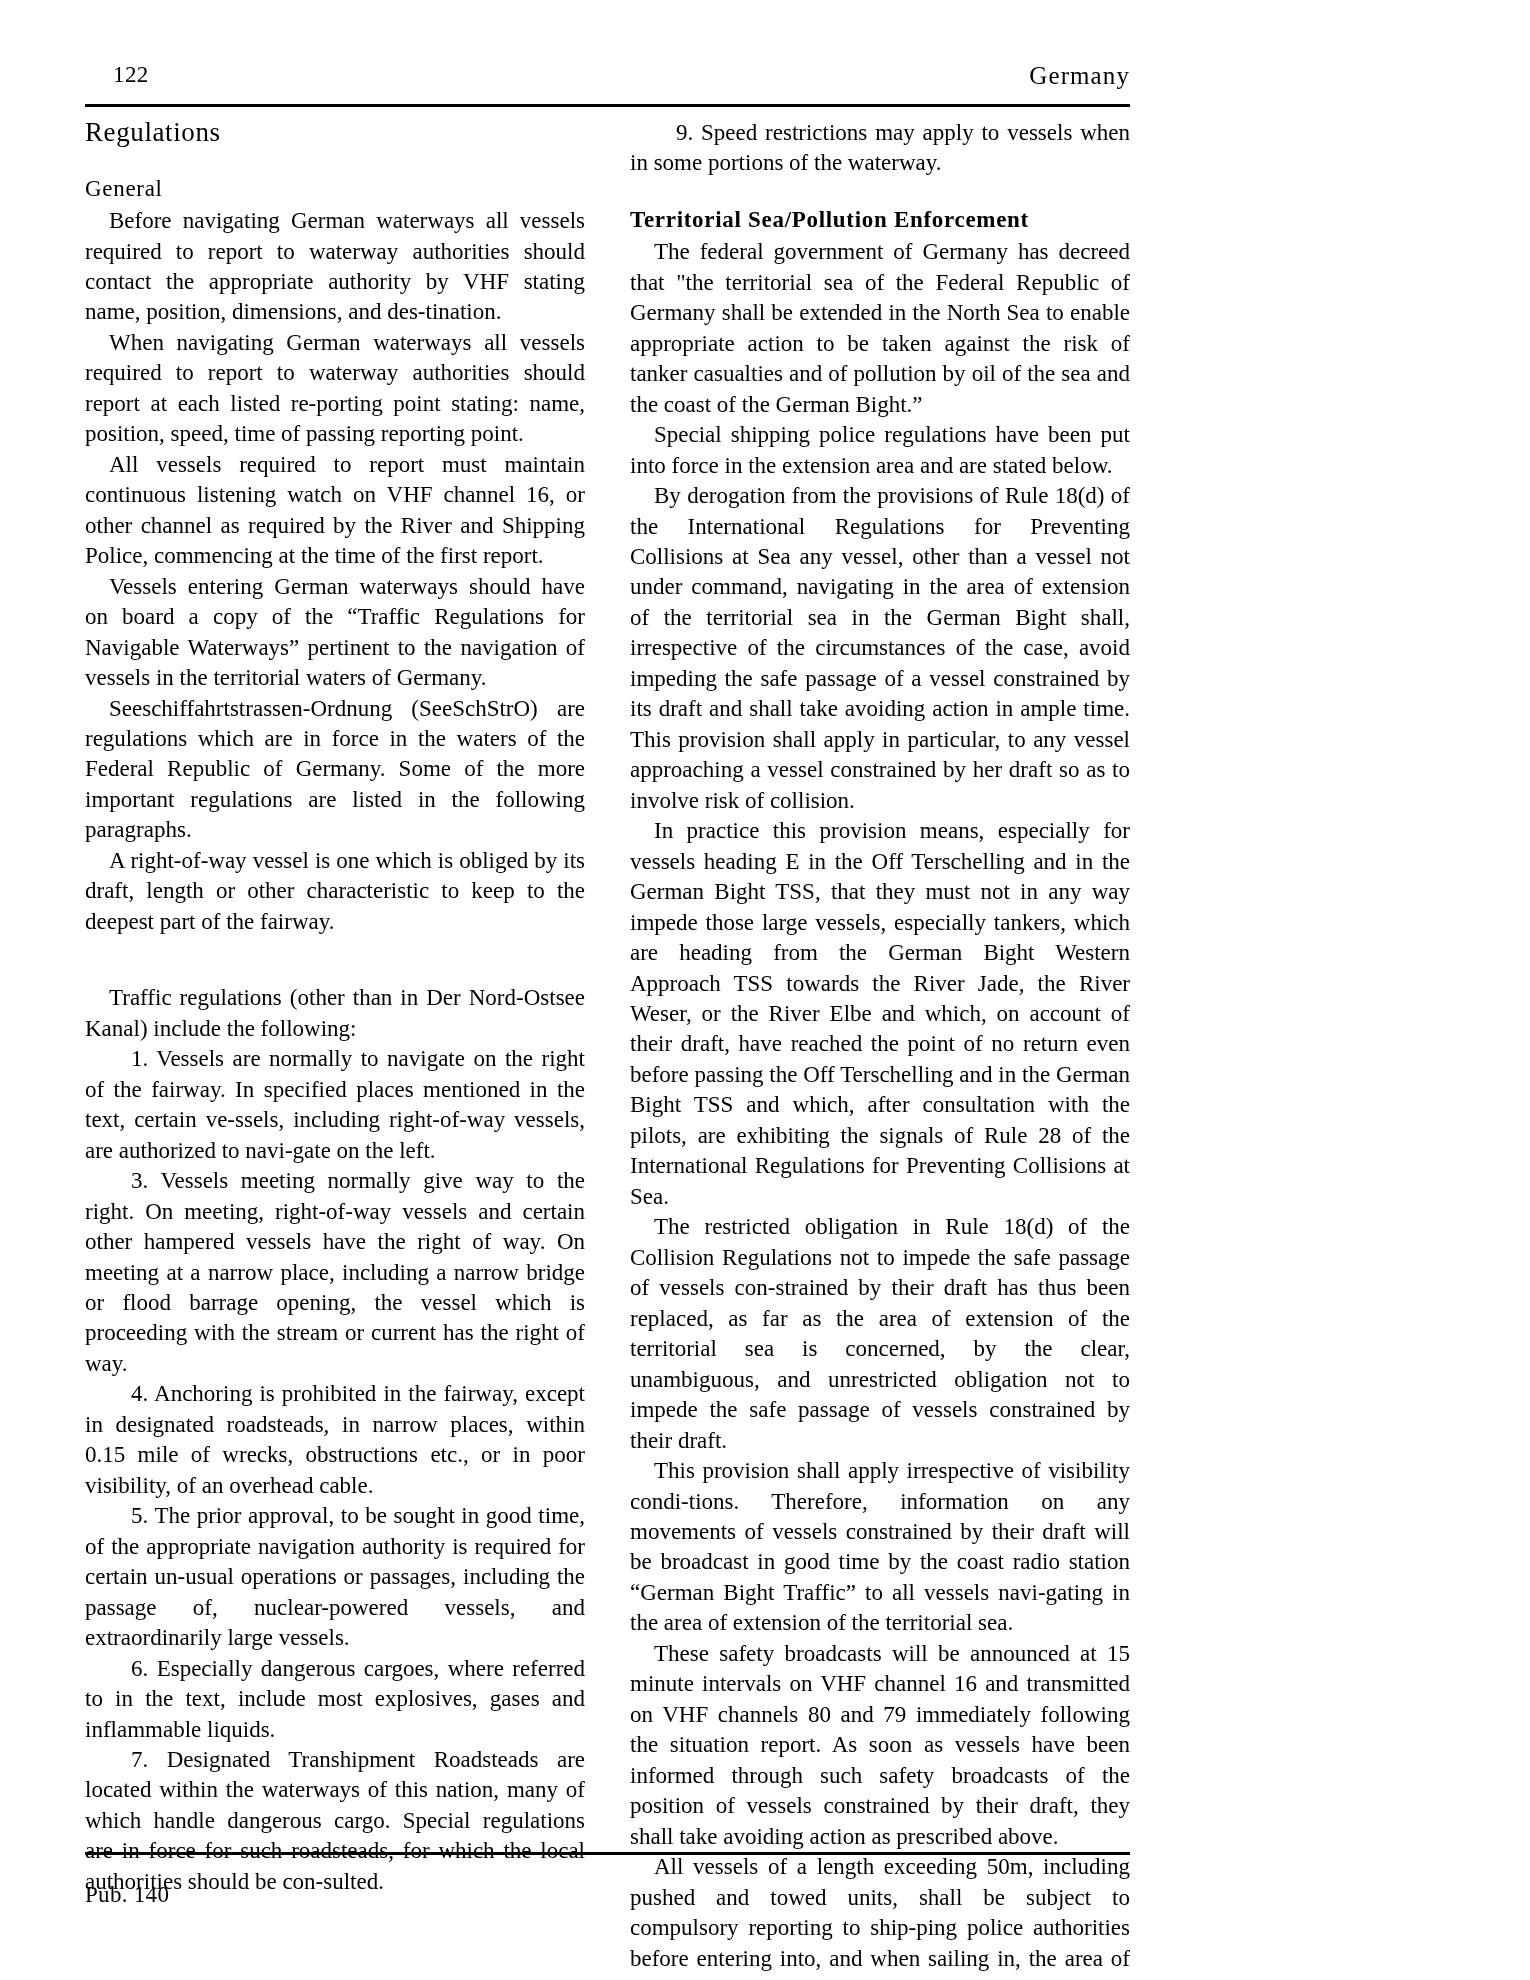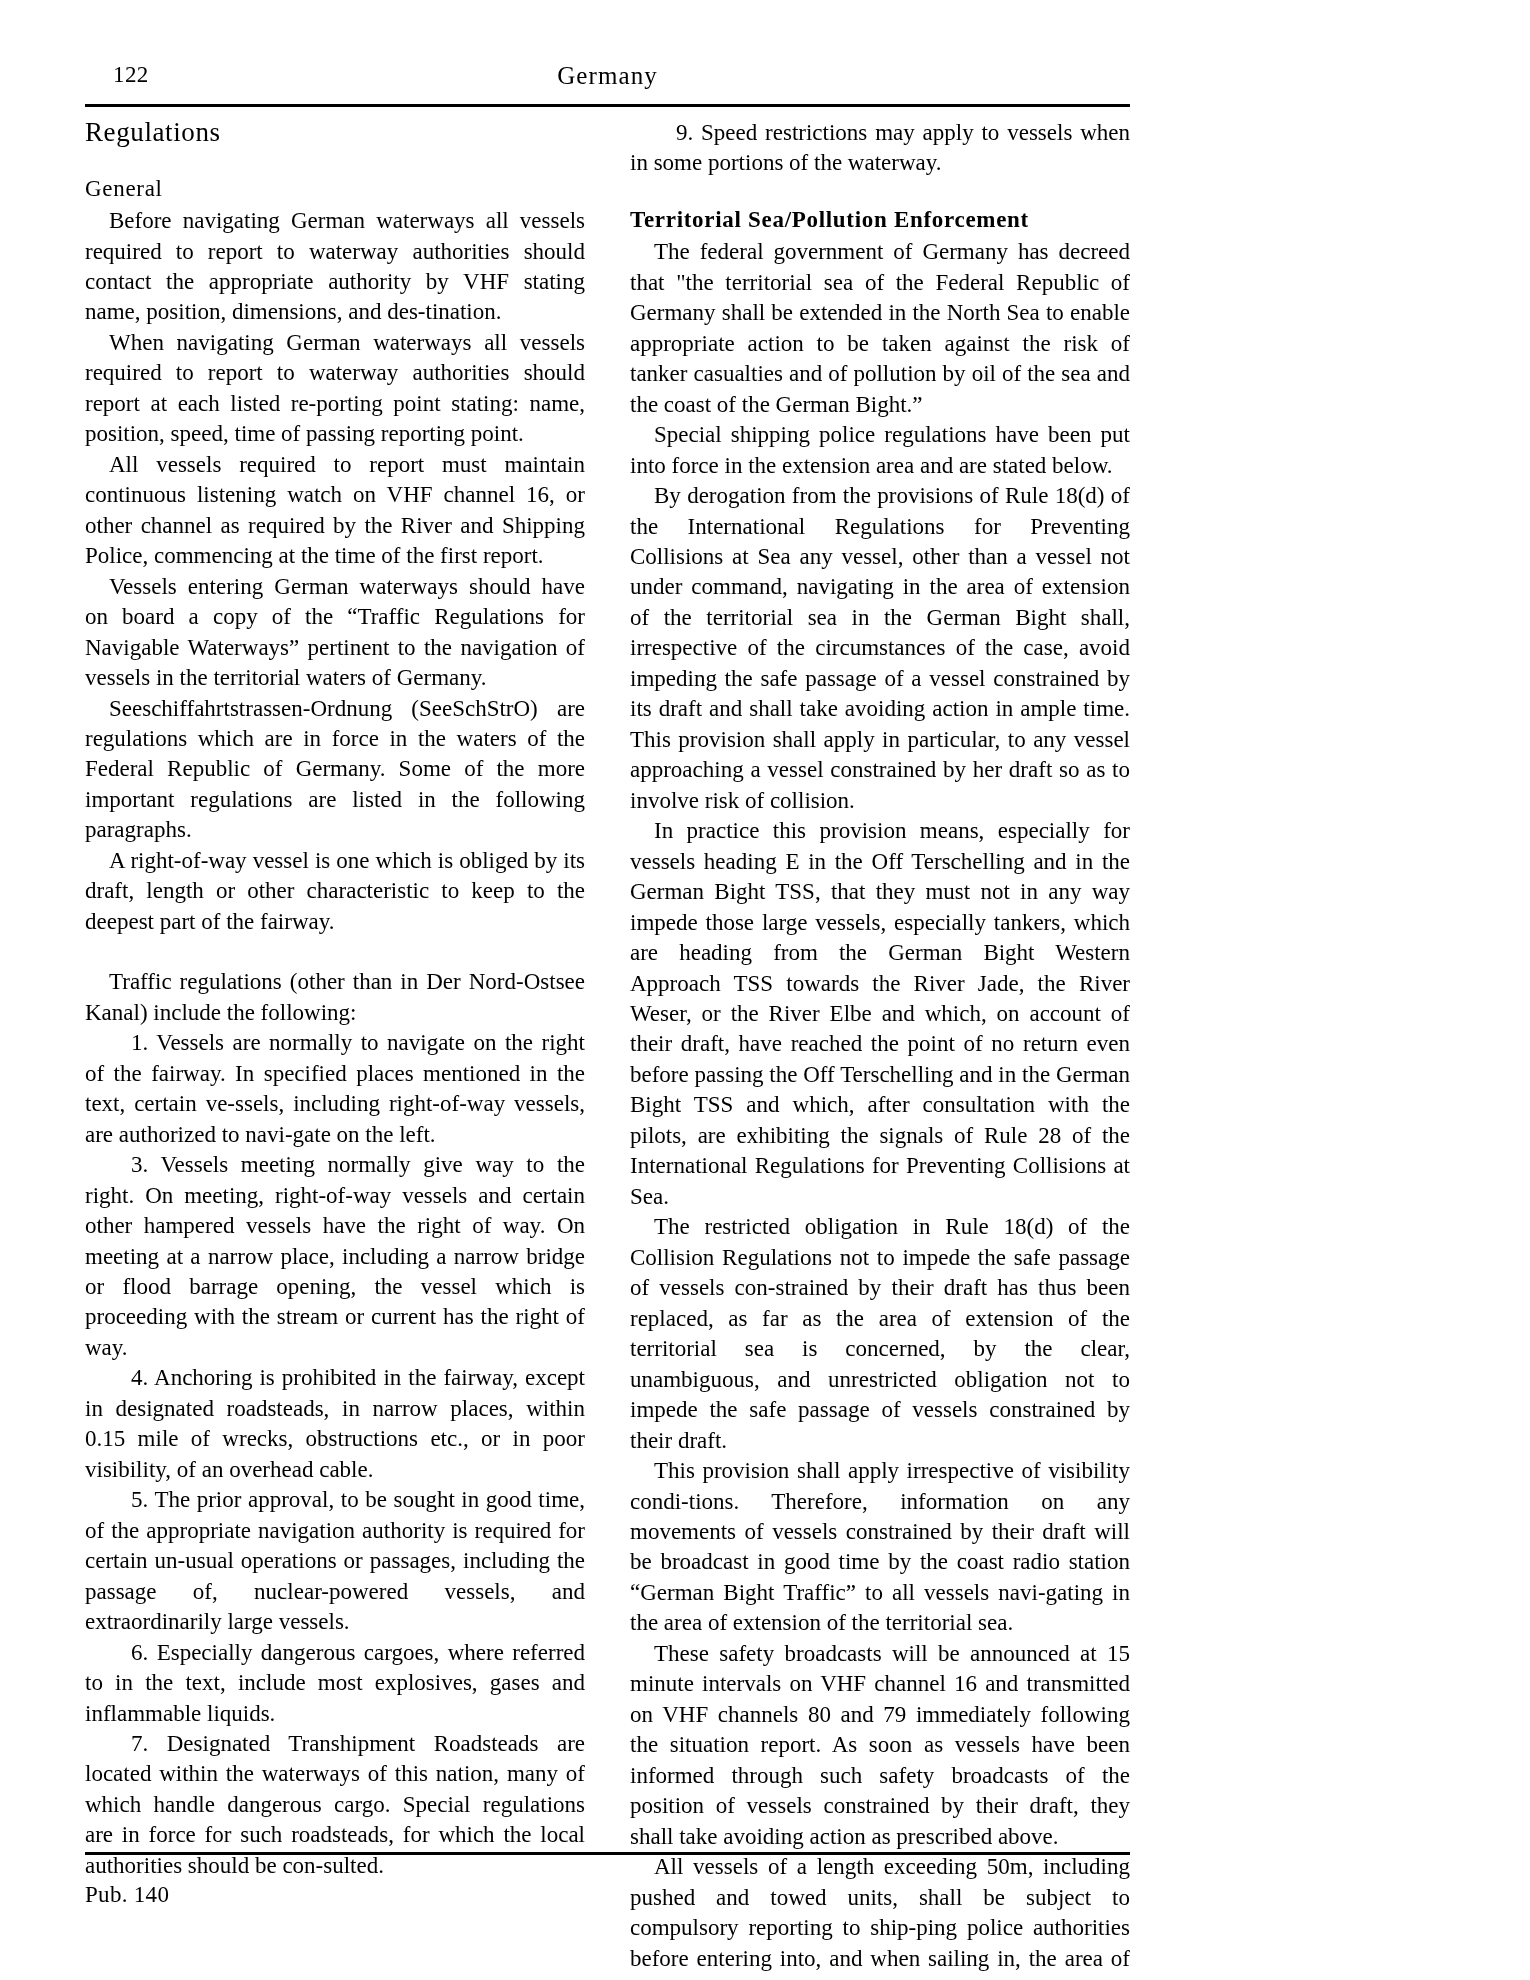--- a/index.html
+++ b/index.html
@@ -36,21 +36,21 @@
     top: 0;
     font-size: 23px;
     letter-spacing: 0.4px;
     margin-left: 28px;
   }
   .runhead .booktitle {
     position: absolute;
     left: 0;
     right: 0;
     top: 0;
-    text-align: center;
+    text-align: right;
     font-size: 25px;
     letter-spacing: 1.1px;
   }
   .rule-top {
     position: absolute;
     left: 85px;
     top: 104px;
     width: 1045px;
     height: 3px;
     background: #000;
@@ -109,21 +109,21 @@
   p.para {
     margin: 0;
     font-size: 23px;
     line-height: 1.325;
     text-align: justify;
     text-indent: 24px;
     hyphens: manual;
     -webkit-hyphens: manual;
   }
   p.para.listitem { text-indent: 46px; }
-  p.para.gap-above { margin-top: 30px; }
+  p.para.gap-above { margin-top: 46px; }
   
 </style>
 </head>
 <body>
 
 <div class="page">
 
   <div class="runhead">
     <span class="folio">122</span>
     <span class="booktitle">Germany</span>

